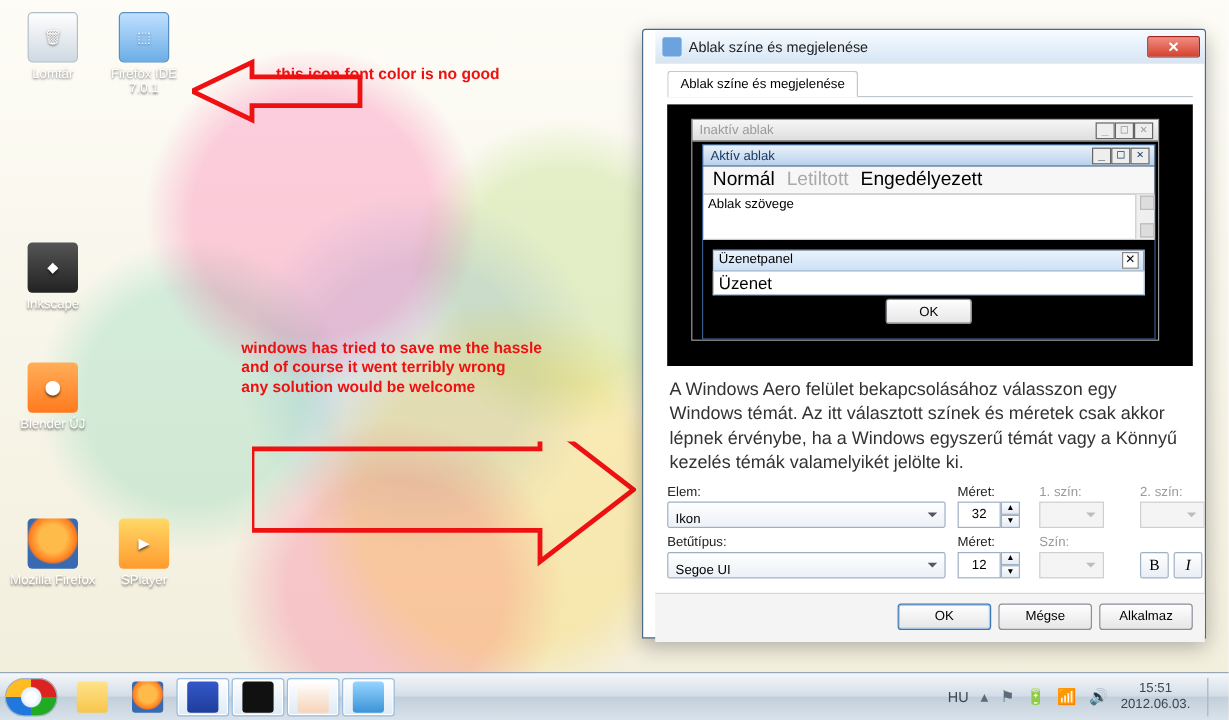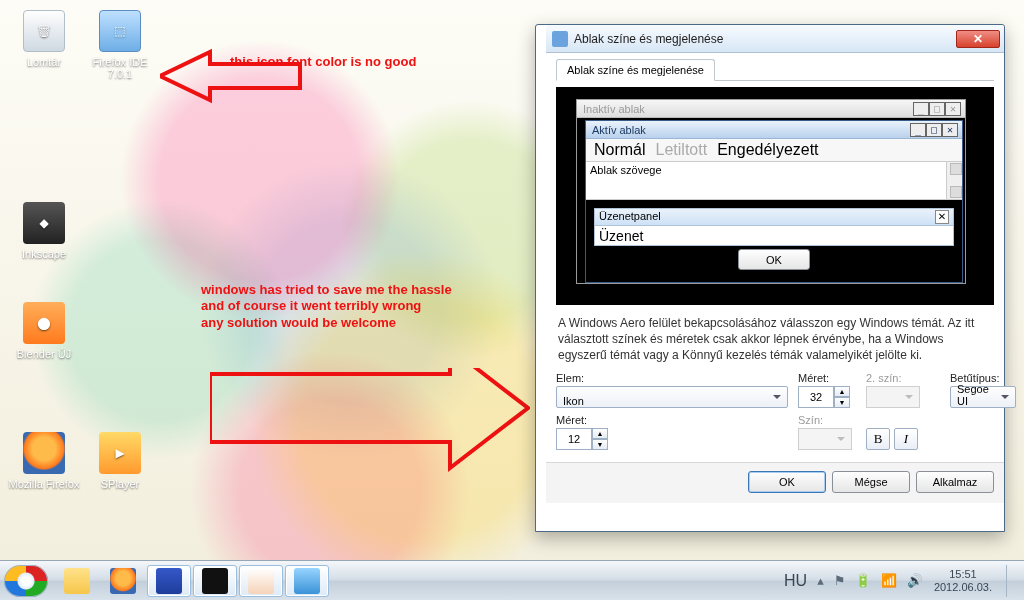--- a/index.html
+++ b/index.html
@@ -77,21 +77,21 @@
   .editarea .scroll { width:16px; background:#efefef; border-left:1px solid #ccc; position:relative; }
   .editarea .scroll::before, .editarea .scroll::after { content:""; position:absolute; left:3px; width:10px; height:10px; background:#ddd; border:1px solid #bbb; }
   .editarea .scroll::before{ top:1px } .editarea .scroll::after{ bottom:1px }
   .msgpanel { margin:8px; }
   .msgpanel .hdr { background:linear-gradient(#eaf2fb,#cde1f5); border:1px solid #b0c4d9; font-size:11px; padding:1px 4px; display:flex; }
   .msgpanel .hdr .xs { margin-left:auto; width:14px; height:14px; border:1px solid #888; background:#fdfdfd; text-align:center; line-height:12px; font-size:10px; cursor:pointer;}
   .msgpanel .body { background:#fff; border:1px solid #b0c4d9; border-top:none; font-size:14px; padding:2px 4px 1px; }
   .okrow { text-align:center; padding:3px 0 4px; }
   .okbtn { width:72px; height:21px; background:linear-gradient(#fefefe,#e6e6e6); border:1px solid #8a8f98; border-radius:3px; font-size:11px; cursor:pointer; }
 
-  .desc { font-size:12px; color:#333; margin:10px 2px 8px; line-height:1.35; }
+  .desc { font-size:15px; color:#333; margin:10px 2px 8px; line-height:1.35; }
 
   
   .ctrlgrid { display:grid; grid-template-columns: 232px 58px 74px 66px; gap:6px 10px; margin-top:4px; align-items:end; font-size:11px; }
   .lbl2 { color:#222; margin-bottom:2px; }
   .lbl2.dis2 { color:#9a9a9a; }
   .combo { height:22px; border:1px solid #9fb0c5; background:linear-gradient(#fefefe,#ecf1f7); display:flex; align-items:flex-end; padding:0 18px 0 6px; position:relative; cursor:pointer; border-radius:2px; }
   .combo::after { content:""; position:absolute; right:6px; top:8px; border:4px solid transparent; border-top-color:#556; }
   .spin { display:flex; }
   .spin input { width:36px; height:22px; border:1px solid #9fb0c5; text-align:center; font-size:11px; }
   .spin .ar { width:16px; display:flex; flex-direction:column; }
@@ -106,21 +106,21 @@
   .btnrow button { width:78px; height:22px; border:1px solid #8a8f98; border-radius:3px; background:linear-gradient(#fefefe,#e6e6e6); font-size:11px; cursor:pointer; }
   .btnrow button.primary { border-color:#3b77b5; box-shadow:0 0 0 1px #a9cdf2 inset; }
 
   
   .taskbar { position:absolute; left:0; right:0; bottom:0; height:40px; background:linear-gradient(#f4f7fa,#d4dde7 48%,#c2cfda 52%,#d9e2eb); border-top:1px solid #97a6b5; display:flex; align-items:center; padding:0 4px; }
   .start { width:44px; height:32px; border-radius:16px; background:radial-gradient(circle,#fff 4px,#e1edf8 8px,transparent 9px), conic-gradient(#d22 0 25%, #2a2 0 50%, #27d 0 75%, #fb2 0); margin-right:6px; box-shadow:0 0 0 1px #9cb3c8 inset; cursor:pointer; }
   .tb-item { width:44px; height:32px; margin:0 1px; border:1px solid transparent; border-radius:3px; display:flex; align-items:center; justify-content:center; cursor:pointer; }
   .tb-item.active { background:linear-gradient(#fff,#ddeaf6); border-color:#9bbdde; box-shadow:0 0 0 1px #fff inset; }
   .tb-item .gly { width:26px; height:26px; border-radius:3px; }
   .tray { margin-left:auto; display:flex; align-items:center; gap:10px; color:#3a4652; font-size:11px; padding-right:2px; }
-  .tray .lang { font-size:16px; }
+  .tray .lang { font-size:12px; }
   .tray .clock { text-align:center; line-height:1.1; }
   .tray .show-dt { width:12px; height:32px; border-left:1px solid #a7b6c4; margin-left:4px; cursor:pointer; }
 
   .tray .sym { font-size:13px; color:#5b6b79; cursor:pointer; }
 
 </style>
 </head>
 <body>
 
 <div class="desktop">
@@ -235,20 +235,24 @@
         </div>
         <div>
           <div class="lbl2">Méret:</div>
           <div class="spin">
             <input value="32" style="">
             <div class="ar">
                 <span>▲</span>
                 <span>▼</span>
               </div>
           </div>
+        </div>
+        <div>
+          <div class="lbl2 dis2">1. szín:</div>
+          <div class="colorbtn"></div>
         </div>
         <div>
           <div class="lbl2 dis2">2. szín:</div>
           <div class="colorbtn"></div>
         </div>
 
         <div>
           <div class="lbl2">Betűtípus:</div>
           <div class="combo">
               <span>Segoe UI</span>

